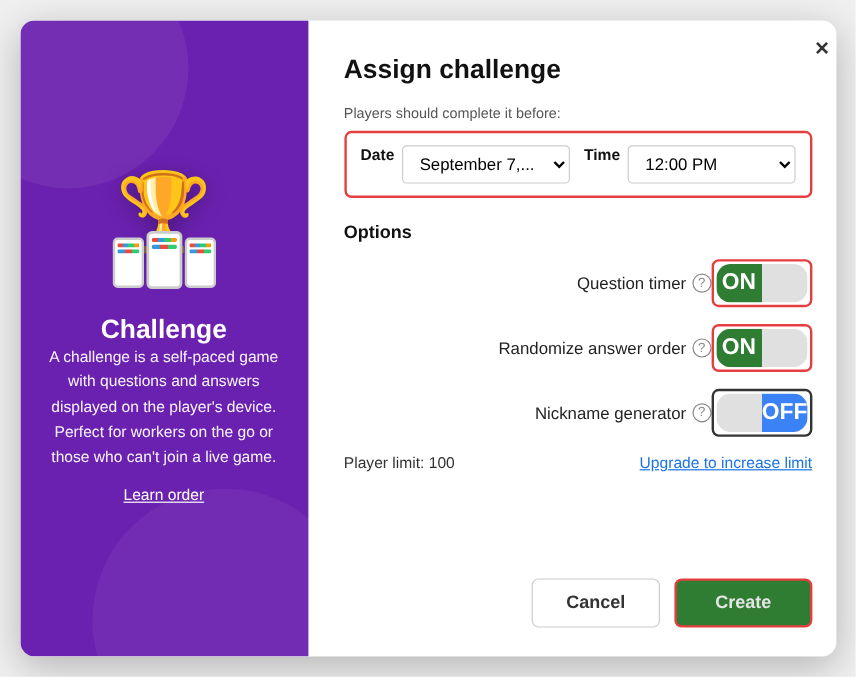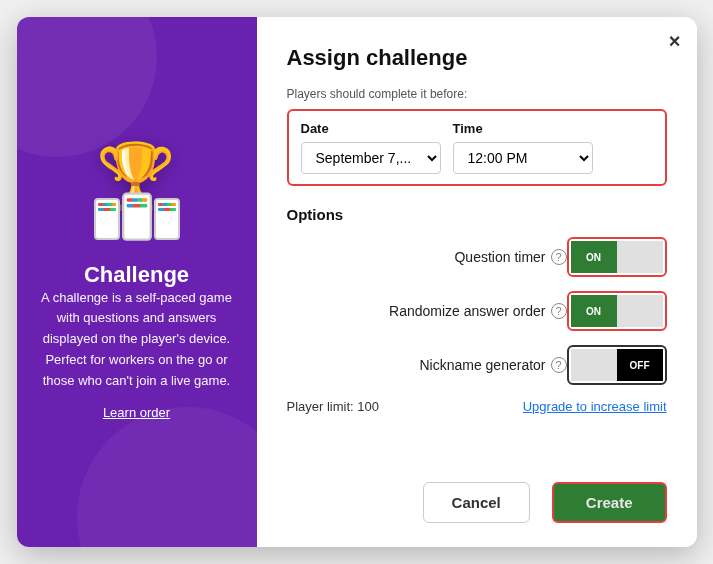--- a/index.html
+++ b/index.html
@@ -152,21 +152,21 @@
     .date-time-row {
       display: flex;
       gap: 12px;
       border: 2px solid #e53e3e;
       border-radius: 6px;
       padding: 10px 12px;
       margin-bottom: 20px;
     }
     .date-time-col {
       display: flex;
-      flex-direction: column;
+      flex-direction: row;
       gap: 6px;
     }
     .date-time-col label {
       font-size: 13px;
       font-weight: 700;
       color: #111;
     }
     .date-time-col select {
       border: 1px solid #ccc;
       border-radius: 4px;
@@ -211,26 +211,26 @@
     .toggle-wrapper {
       border: 2px solid #e53e3e;
       border-radius: 6px;
       padding: 2px;
     }
     .toggle-wrapper.no-border {
       border: 2px solid #333;
     }
     .toggle {
       display: flex;
-      width: 92px;
+      width: 76px;
       height: 32px;
-      border-radius: 0;
-      overflow: hidden;
-      cursor: pointer;
-      font-size: 10px;
+      border-radius: 12px;
+      overflow: hidden;
+      cursor: pointer;
+      font-size: 19px;
       font-weight: 700;
     }
     .toggle-on {
       background: #2e7d32;
       color: #fff;
       flex: 1;
       display: flex;
       align-items: center;
       justify-content: center;
     }
@@ -242,21 +242,21 @@
       justify-content: center;
     }
     .toggle-on-inactive {
       background: #e0e0e0;
       flex: 1;
       display: flex;
       align-items: center;
       justify-content: center;
     }
     .toggle-off {
-      background: #000000;
+      background: #3b82f6;
       color: #fff;
       flex: 1;
       display: flex;
       align-items: center;
       justify-content: center;
     }
     .player-limit-row {
       display: flex;
       align-items: center;
       justify-content: space-between;
@@ -268,21 +268,21 @@
     }
     .upgrade-link {
       font-size: 13px;
       color: #1a73e8;
       text-decoration: underline;
       cursor: pointer;
     }
     .footer-buttons {
       display: flex;
       justify-content: flex-end;
-      gap: 22px;
+      gap: 12px;
       margin-top: auto;
       padding-top: 16px;
     }
     .cancel-btn {
       padding: 10px 28px;
       border-radius: 6px;
       border: 1.5px solid #ccc;
       background: #fff;
       font-size: 15px;
       font-weight: 600;

